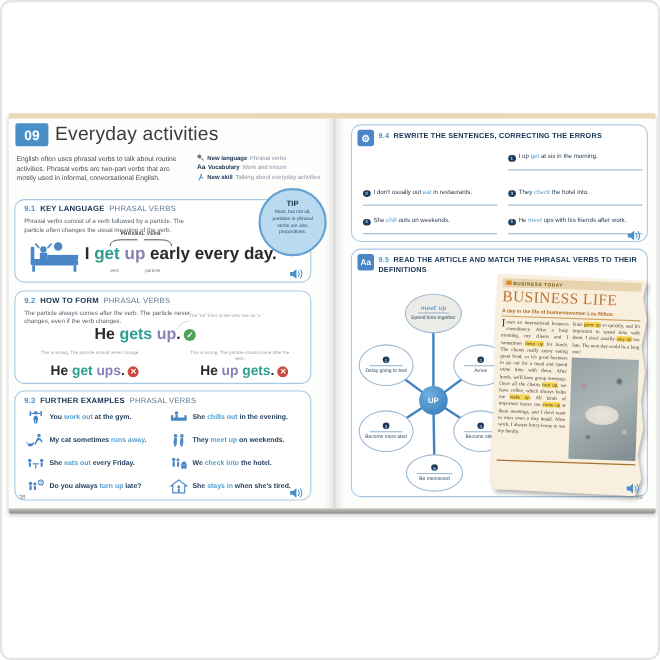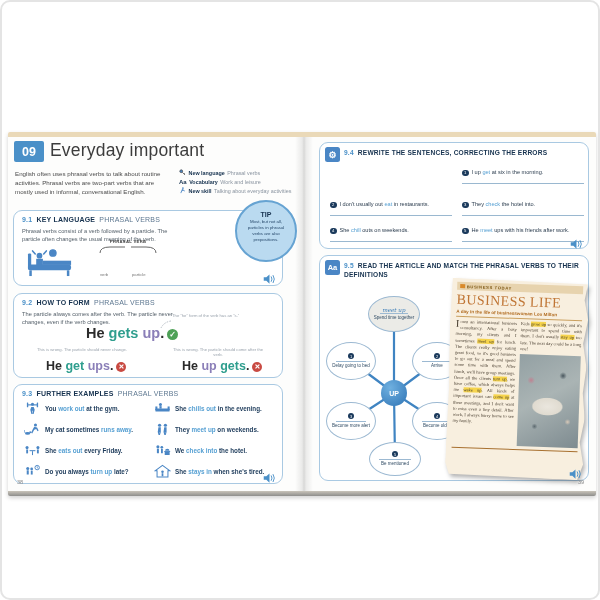--- a/index.html
+++ b/index.html
@@ -1,17 +1,17 @@
 <!DOCTYPE html>
 <html><head>
 <meta charset="utf-8">
 <style>
   html,body{margin:0;padding:0;background:#fff;font-family:"Liberation Sans",sans-serif;}
   .canvas{position:relative;width:600px;height:600px;background:#fff;border:2px solid #e4e4e4;border-radius:10px;box-sizing:border-box;overflow:hidden;}
-  .book{position:absolute;left:6px;top:130px;width:588px;box-shadow:0 2px 4px rgba(0,0,0,.18);border-radius:2px;}
+  .book{position:absolute;left:6px;top:101px;width:588px;box-shadow:0 2px 4px rgba(0,0,0,.18);border-radius:2px;}
   .book-top{height:5px;background:#ead9b8;border-radius:2px 2px 0 0;}
   .pages{position:relative;width:588px;height:354px;background:#fdfdfc;overflow:hidden;}
   .book-bottom{height:5px;background:linear-gradient(#c9c4ba,#8e8e8c);border-radius:0 0 2px 2px;}
   .spine{position:absolute;left:287px;top:0;width:18px;height:100%;pointer-events:none;
     background:linear-gradient(90deg,rgba(0,0,0,0) 0%,rgba(0,0,0,.08) 40%,rgba(0,0,0,.15) 50%,rgba(0,0,0,.07) 62%,rgba(0,0,0,0) 100%);}
 
   
   .lesson-num{position:absolute;left:6px;top:4px;width:30px;height:21px;background:#4a90c8;color:#fff;
     font-size:12.5px;font-weight:bold;display:flex;align-items:center;justify-content:center;border-radius:2px;}
   .lesson-title{position:absolute;left:42px;top:3px;font-size:17.5px;color:#3c3c3c;letter-spacing:.2px;}
@@ -117,21 +117,21 @@
 </style>
 </head>
 <body>
 
 <div class="canvas">
 <div class="book">
   <div class="book-top"></div>
   <div class="pages">
 
     <div class="lesson-num">09</div>
-    <div class="lesson-title">Everyday important</div>
+    <div class="lesson-title">Everyday activities</div>
     <div class="intro">English often uses phrasal verbs to talk about routine activities. Phrasal verbs are two-part verbs that are mostly used in informal, conversational English.</div>
 
     <div class="objectives">
       <div class="obj-row">
         <span class="pict" style="width:7px;height:7px">
           <svg viewBox="0 0 10 10">
                 <circle cx="3.2" cy="3.2" r="2" fill="none" stroke="#555" stroke-width="1.1"></circle>
                 <path d="M4.6 4.6l4 4M7.2 7.2l1.3-1.2" stroke="#555" stroke-width="1.1" fill="none"></path>
               </svg></span>
         <span class="obj-label">New language</span>
@@ -170,20 +170,21 @@
           <path d="M27 2.8v1.9l1.4.8" stroke="#4a86c5" stroke-width=".9" fill="none"></path>
           <rect x="16.6" y="12.6" width="29.4" height="4.4" fill="#8db9e0"></rect>
           <rect x="1" y="16.6" width="45" height="6" rx="2.4"></rect>
           <rect x="2.4" y="22.6" width="2.6" height="6"></rect>
           <rect x="41.6" y="22.6" width="2.6" height="6"></rect>
         </svg></span>
       <div class="pv-label" style="left:84px;top:28px;width:60px;">PHRASAL VERB</div>
       <svg style="position:absolute;left:84px;top:34px;" width="60" height="8">
         <path d="M2 8Q2 2 12 2h15M58 8Q58 2 48 2H33" fill="none" stroke="#555" stroke-width=".9"></path>
           </svg>
+      <div class="big-sentence" style="left:63px;top:40px;"><span>I </span><span class="seg-v">get</span><span> </span><span class="seg-p">up</span><span> early every day.</span></div>
       <div class="tiny-label" style="left:86px;top:61px;">verb</div>
       <div class="tiny-label" style="left:118px;top:61px;">particle</div>
       <span class="speaker" style="right:6px;bottom:5px;">
         <svg viewBox="0 0 14 11">
               <path d="M.8 3.6h2.8L7 .6v9.8L3.6 7.4H.8z" fill="#4a90c8"></path>
               <path d="M9 3q1.6 2.5 0 5M11 1.6q2.6 3.9 0 7.8" stroke="#4a90c8" stroke-width="1" fill="none" stroke-linecap="round"></path>
             </svg></span>
     </div>
 
     <div class="tip">

